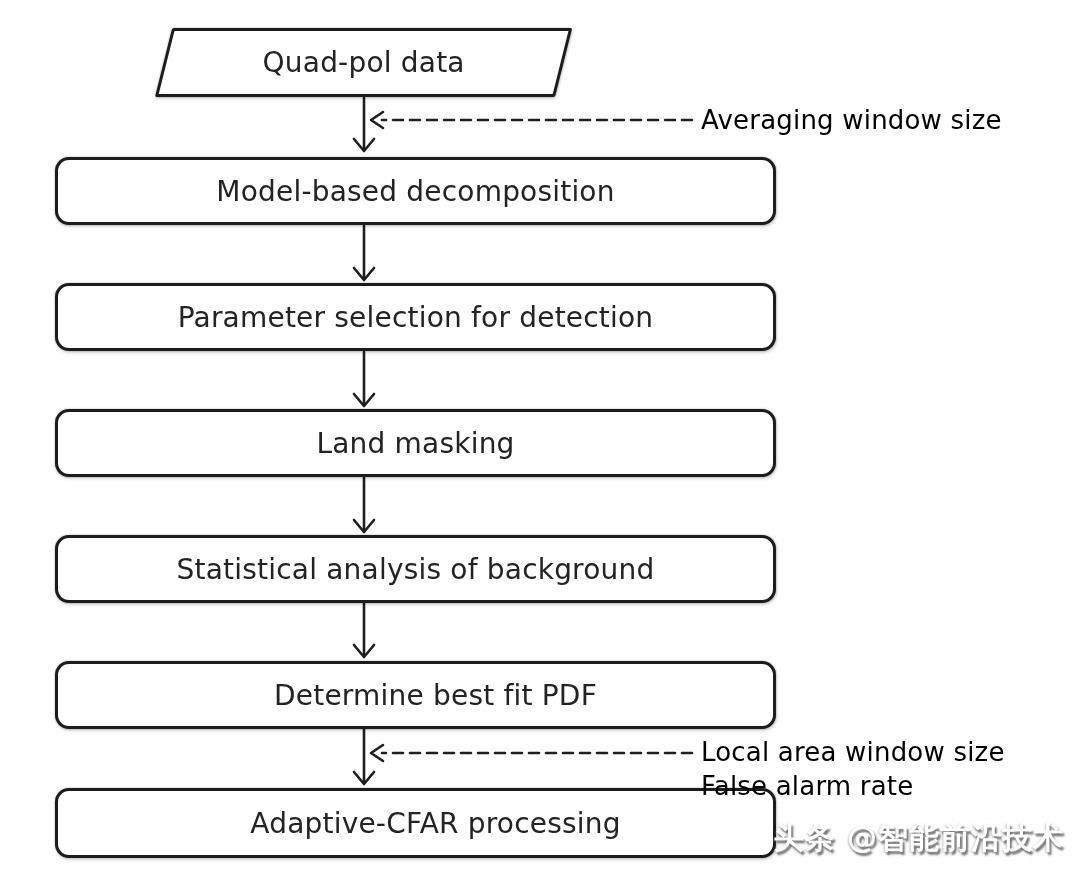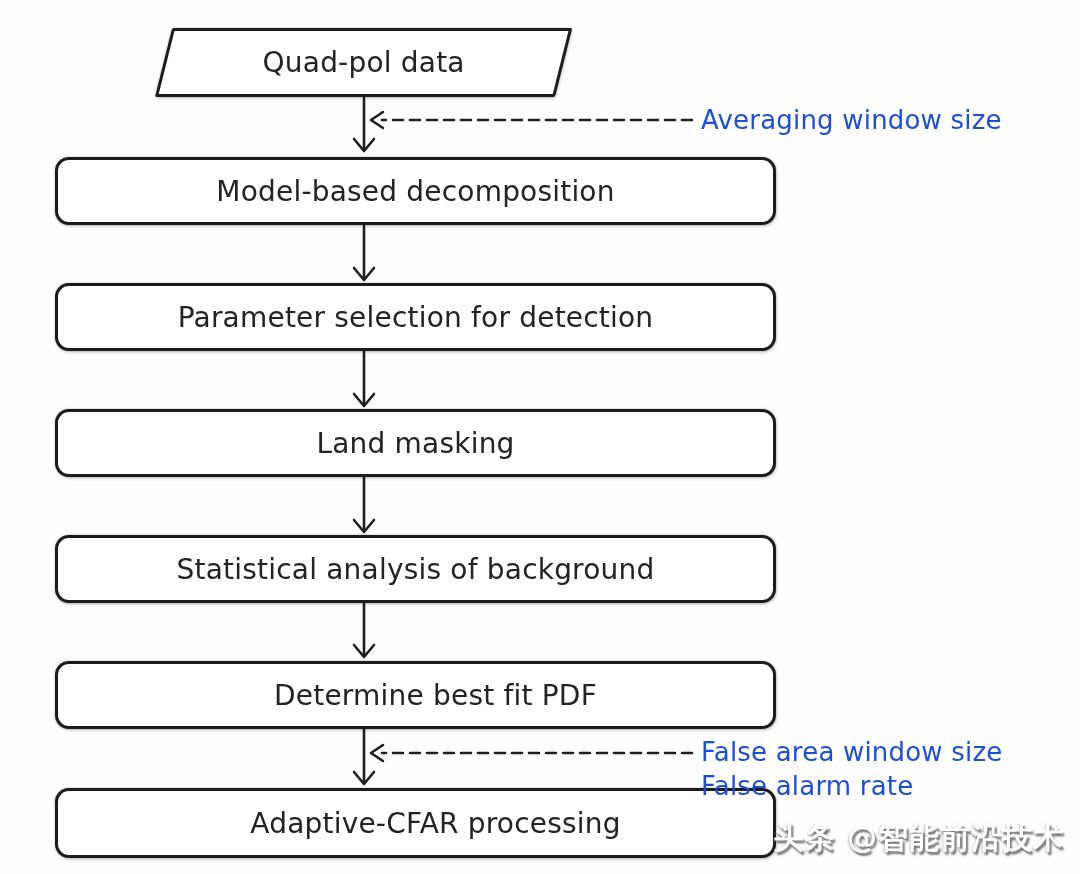--- a/index.html
+++ b/index.html
@@ -28,21 +28,21 @@
   }
   .parallelogram{
     left:155px;top:28px;width:400px;height:69px;
     transform:skewX(-14deg);
     transform-origin:bottom left;
     border-radius:2px;
   }
   .parallelogram .unskew{transform:skewX(14deg);}
   .side-label{
     position:absolute;z-index:2;
-    color:#1d4ed8;
+    color:#000000;
     font-size:26px;
     white-space:nowrap;
     letter-spacing:0.2px;
   }
   .watermark{
     position:absolute;z-index:3;
     right:16px;top:818px;
     font-size:30px;font-weight:bold;
     color:#ffffff;
     text-shadow:2px 3px 2px rgba(110,110,110,0.95), -1px 1px 2px rgba(150,150,150,0.55);
@@ -99,19 +99,19 @@
   <div class="node process" style="top:661px;padding-left:40px;">
     <span>Determine best fit PDF</span>
   </div>
 
   <div class="node process" style="top:788px;height:70px;padding-left:40px;">
     <span>Adaptive-CFAR processing</span>
   </div>
 
   <div class="side-label" style="left:701px;top:105px;">Averaging window size</div>
 
-  <div class="side-label" style="left:701px;top:737px;">False area window size</div>
+  <div class="side-label" style="left:701px;top:737px;">Local area window size</div>
 
   <div class="side-label" style="left:701px;top:771px;">False alarm rate</div>
 
   <div class="watermark">头条 @智能前沿技术</div>
 
 </div>
 
 </body></html>

